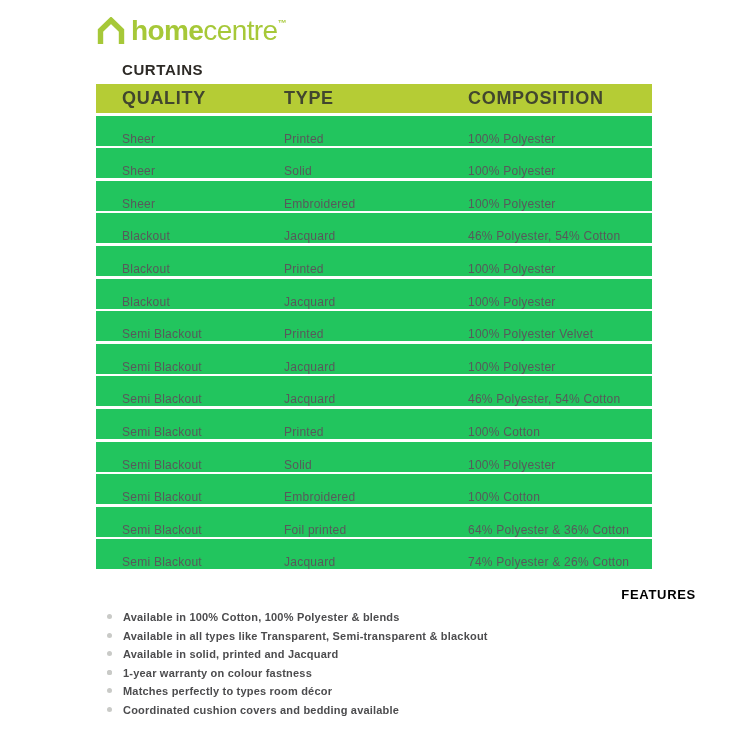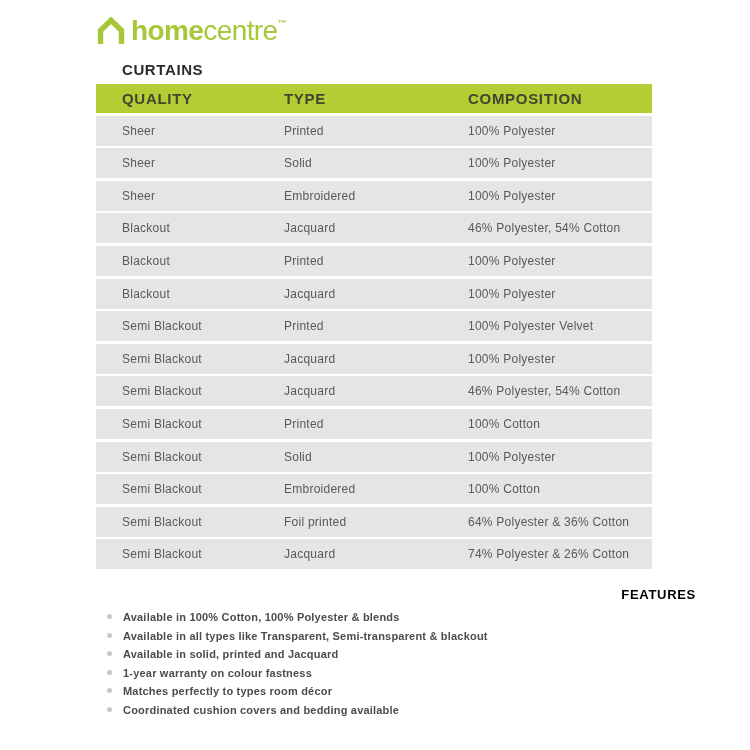--- a/index.html
+++ b/index.html
@@ -15,22 +15,22 @@
   .brand-centre { font-weight:400; }
   .tm { font-size:9px; font-weight:700; color:#a6c838; vertical-align:top; line-height:14px; }
 
   
   .page-title { position:absolute; left:122px; top:61px; font-size:15px; font-weight:700;
     color:#2d2a26; letter-spacing:0.6px; }
 
   
   .spec-table { position:absolute; left:96px; top:84px; width:556px; }
   .thead { display:flex; align-items:center; height:29px; background:#b5cc35;
-    font-size:15px; font-weight:700; color:#41462e; letter-spacing:0.7px; }
-  .trow { display:flex; align-items:center; height:30px; background:#e5e5e5;
+    font-size:18px; font-weight:700; color:#41462e; letter-spacing:0.7px; }
+  .trow { display:flex; align-items:flex-end; height:30px; background:#22c55e;
     margin-top:2.6px; font-size:12px; color:#58595b; letter-spacing:0.25px; }
   .c0 { width:188px; padding-left:26px; }
   .c1 { width:184px; }
   .c2 { flex:1; }
 
   
   .features { position:absolute; left:96px; top:587px; width:600px; }
   .features-title { font-size:13px; font-weight:700; color:#000000;
     letter-spacing:0.7px; padding-left:26px;text-align:right; }
   .features-list { list-style:none; margin-top:10px; }

